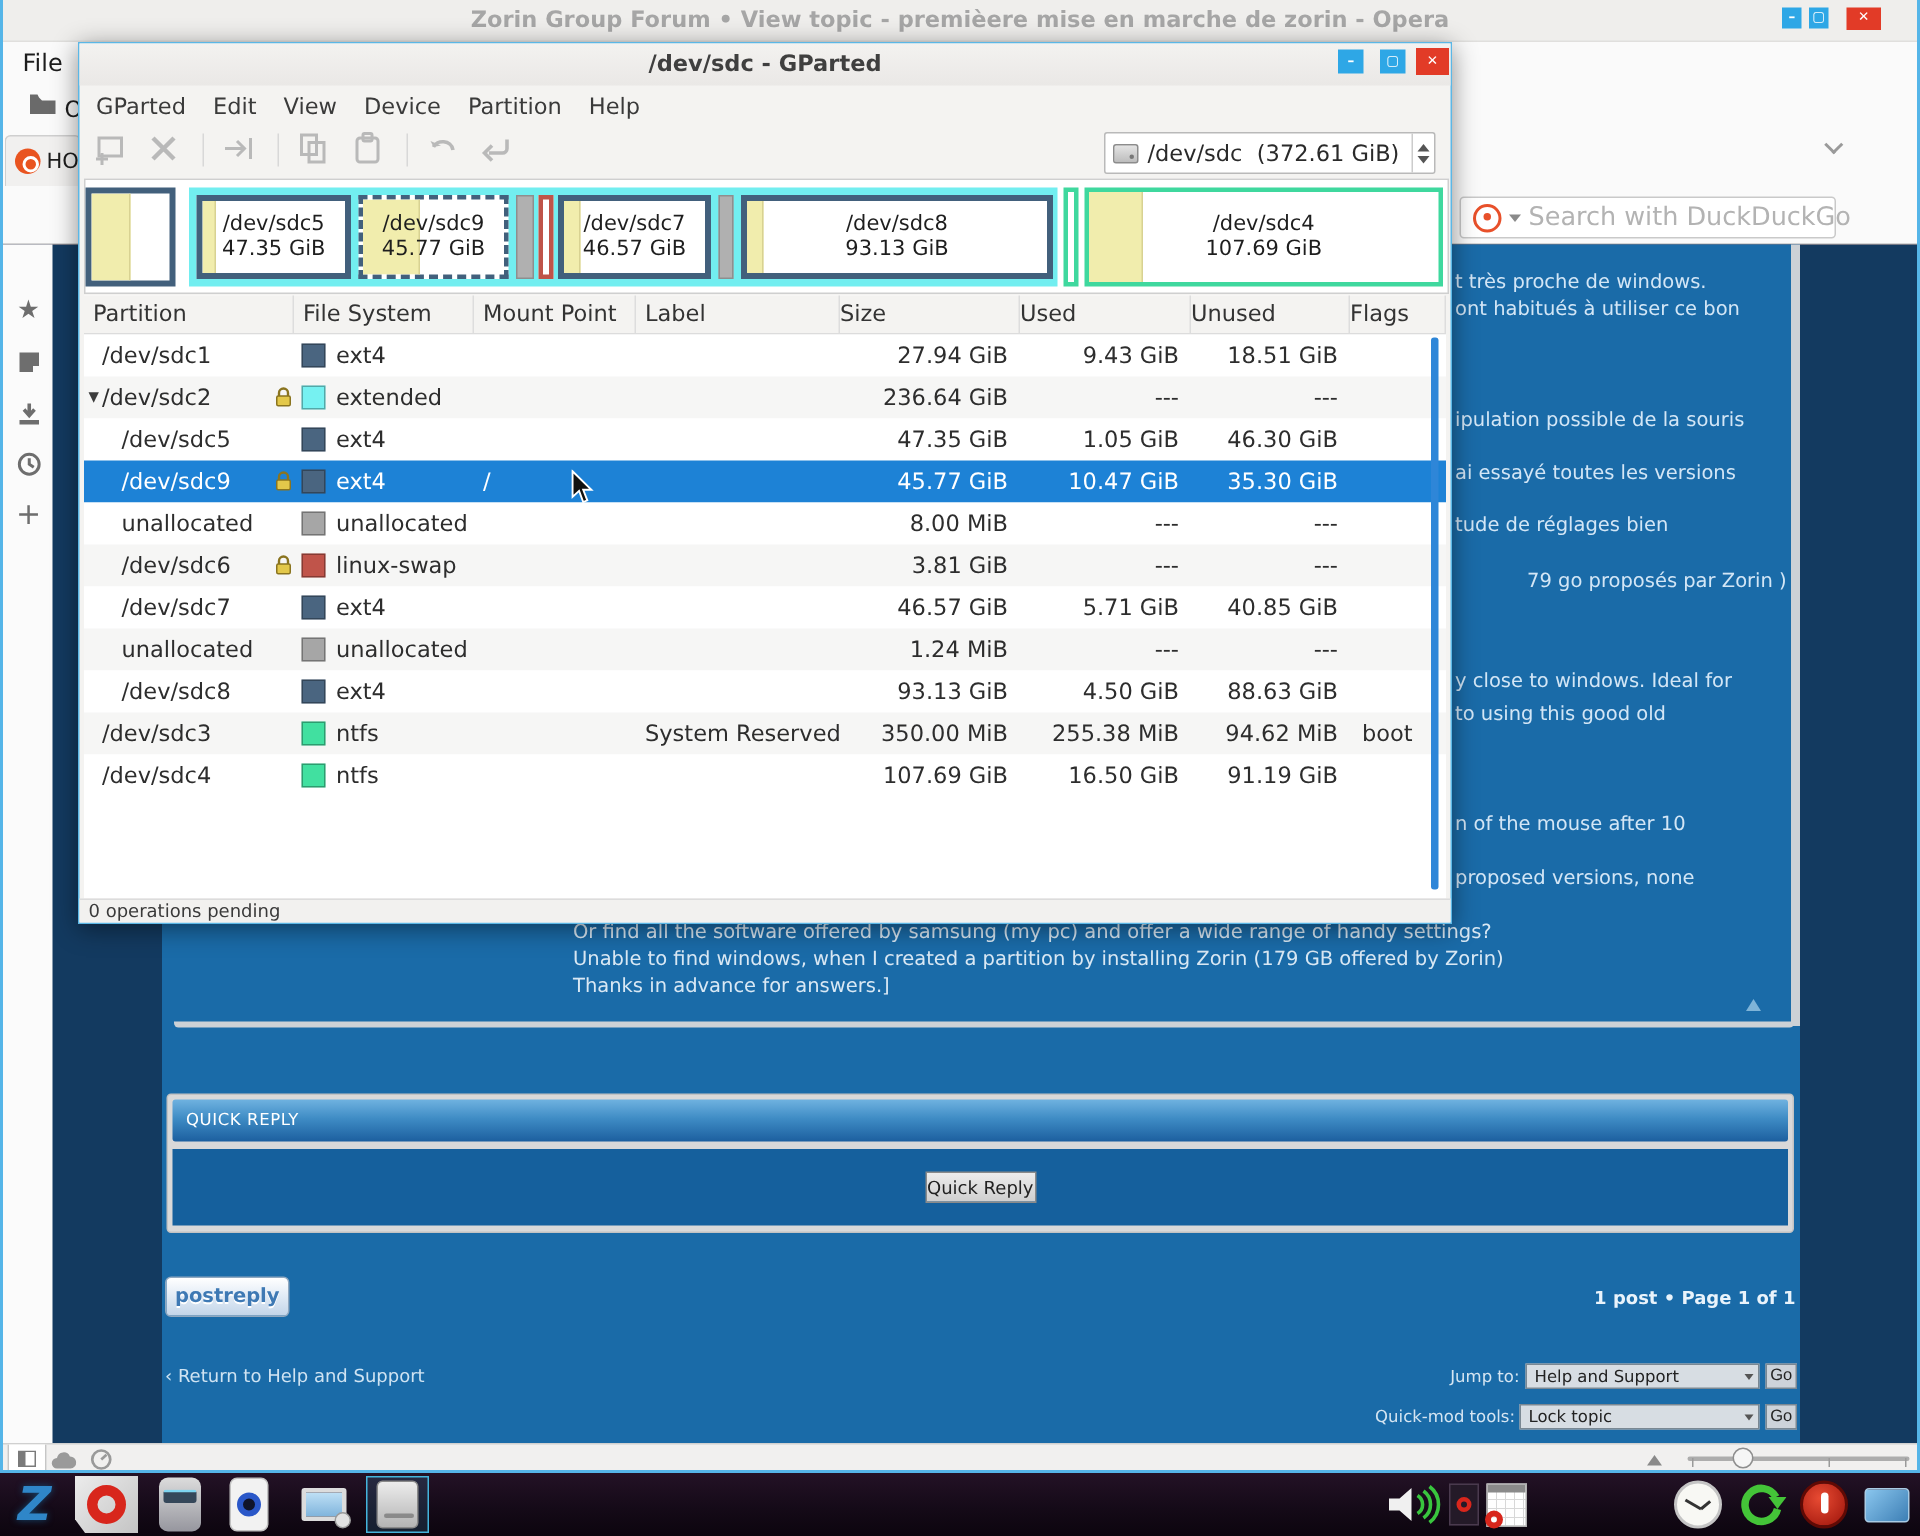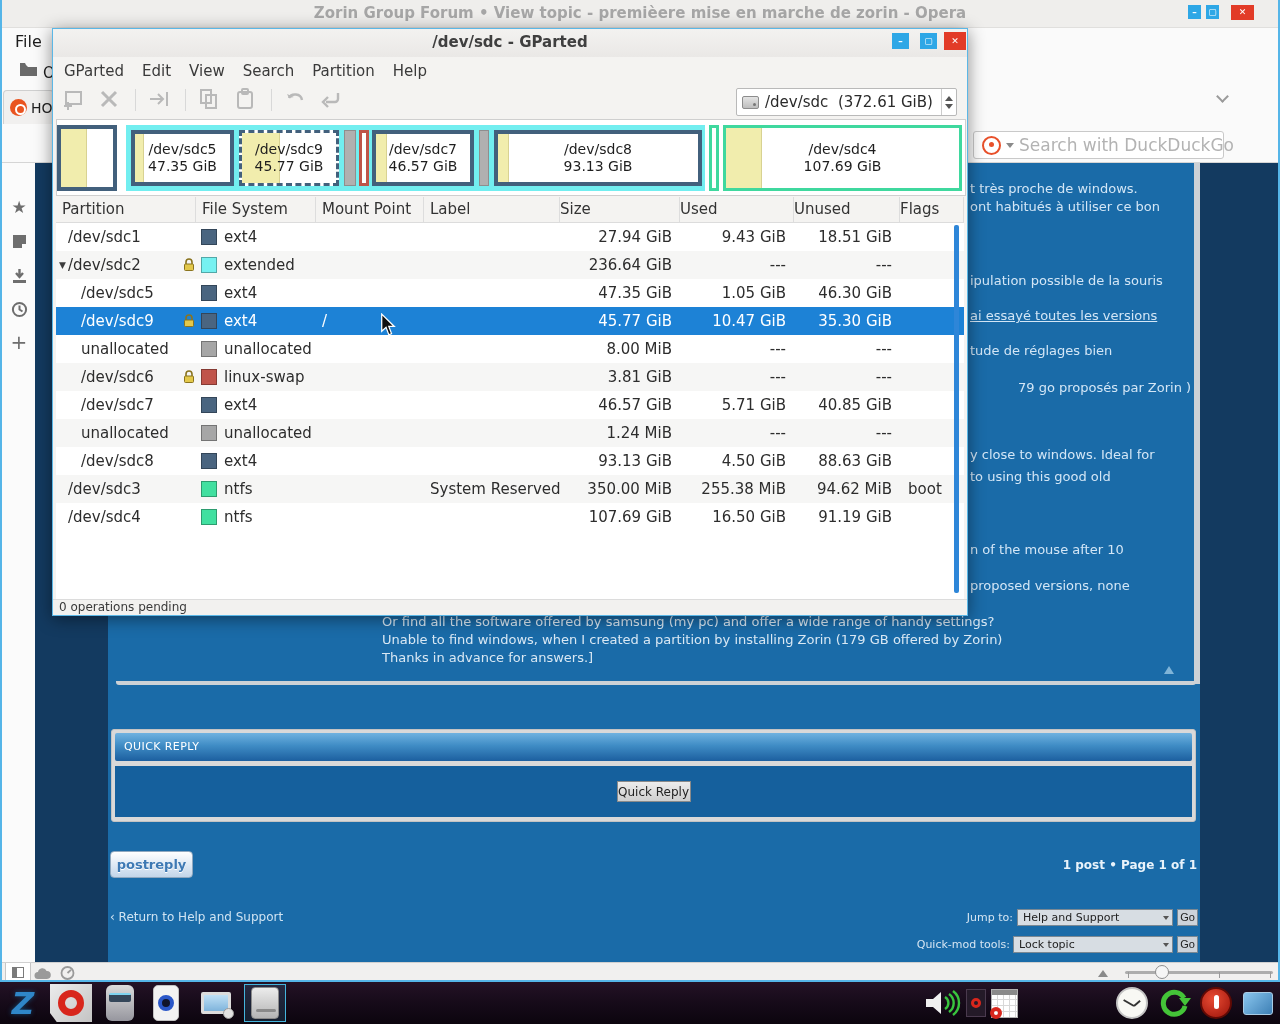--- a/index.html
+++ b/index.html
@@ -180,21 +180,21 @@
 
   <div id="page-dark"></div>
   <div id="post-col"></div>
   <div id="panel-edge-right"></div>
   <div id="panel-edge-bottom"></div>
 
   <div id="frag-container">
       <div class="frag" style="top: 181px;">t très proche de windows.</div>
       <div class="frag" style="top: 199px;">ont habitués à utiliser ce bon</div>
       <div class="frag" style="top: 273px;">ipulation possible de la souris</div>
-      <div class="frag" style="top: 308px; text-decoration: underline;">ai essayé toutes les versions</div>
+      <div class="frag" style="top: 308px;">ai essayé toutes les versions</div>
       <div class="frag" style="top: 343px;">tude de réglages bien</div>
       <div class="frag" style="top: 380px; margin-left: 48px;">79 go proposés par Zorin )</div>
       <div class="frag" style="top: 447px;">y close to windows. Ideal for</div>
       <div class="frag" style="top: 469px;">to using this good old</div>
       <div class="frag" style="top: 542px;">n of the mouse after 10</div>
       <div class="frag" style="top: 578px;">proposed versions, none</div>
     </div>
   <div id="post-container">
       <div class="post-line" style="top: 614px;">Or find all the software offered by samsung (my pc) and offer a wide range of handy settings?</div>
       <div class="post-line" style="top: 632px;">Unable to find windows, when I created a partition by installing Zorin (179 GB offered by Zorin)</div>
@@ -276,21 +276,21 @@
       <span id="gp-title">/dev/sdc - GParted</span>
       <span class="winbtn btn-blue" style="left:839px;top:4px;width:17px;height:16px;">–</span>
       <span class="winbtn btn-blue" style="left:867px;top:4px;width:17px;height:16px;">▢</span>
       <span class="winbtn btn-red" style="left:891px;top:3px;width:22px;height:18px;">✕</span>
     </div>
 
     <div id="gp-menubar">
         <span class="gp-menu-item">GParted</span>
         <span class="gp-menu-item">Edit</span>
         <span class="gp-menu-item">View</span>
-        <span class="gp-menu-item">Search</span>
+        <span class="gp-menu-item">Device</span>
         <span class="gp-menu-item">Partition</span>
         <span class="gp-menu-item">Help</span>
       </div>
 
     <span class="gp-tool" style="left:8px;">
       <svg width="24" height="24" viewBox="0 0 24 24" stroke="#b9b9b9" stroke-width="2" fill="none">
           <rect x="5" y="5" width="15" height="12"></rect>
           <path d="M3 19 h8 M7 15 v8"></path>
         </svg>
     </span>

